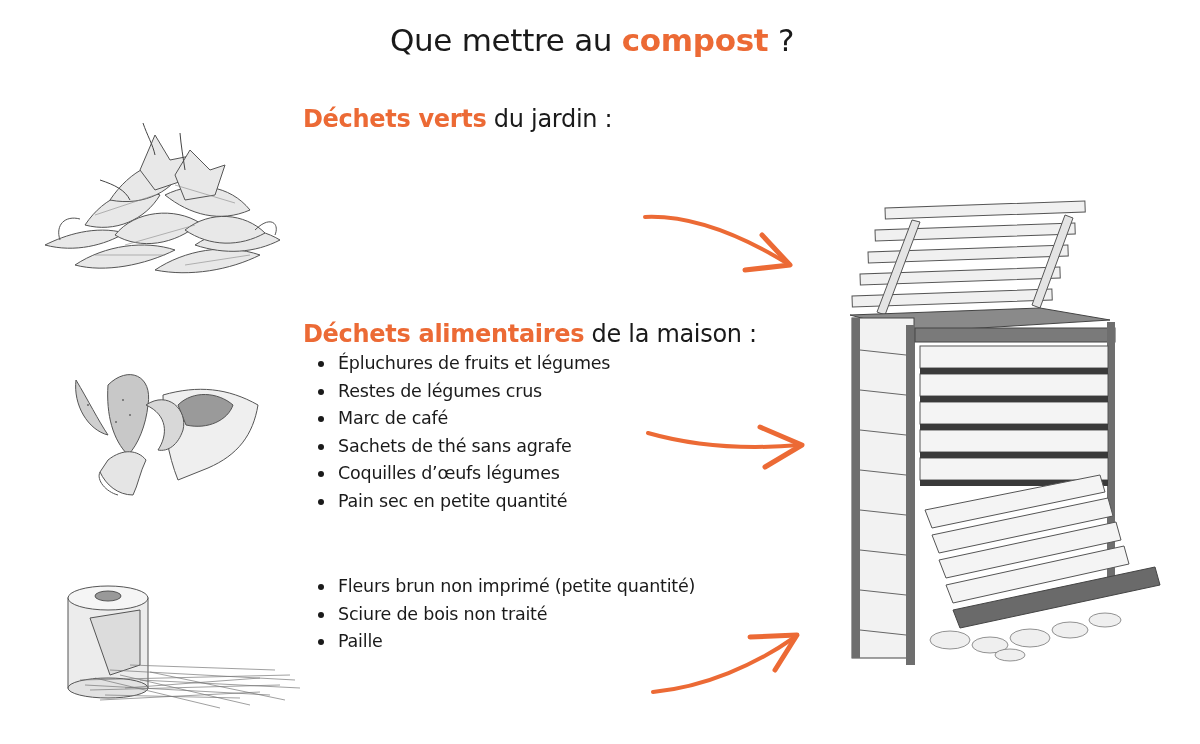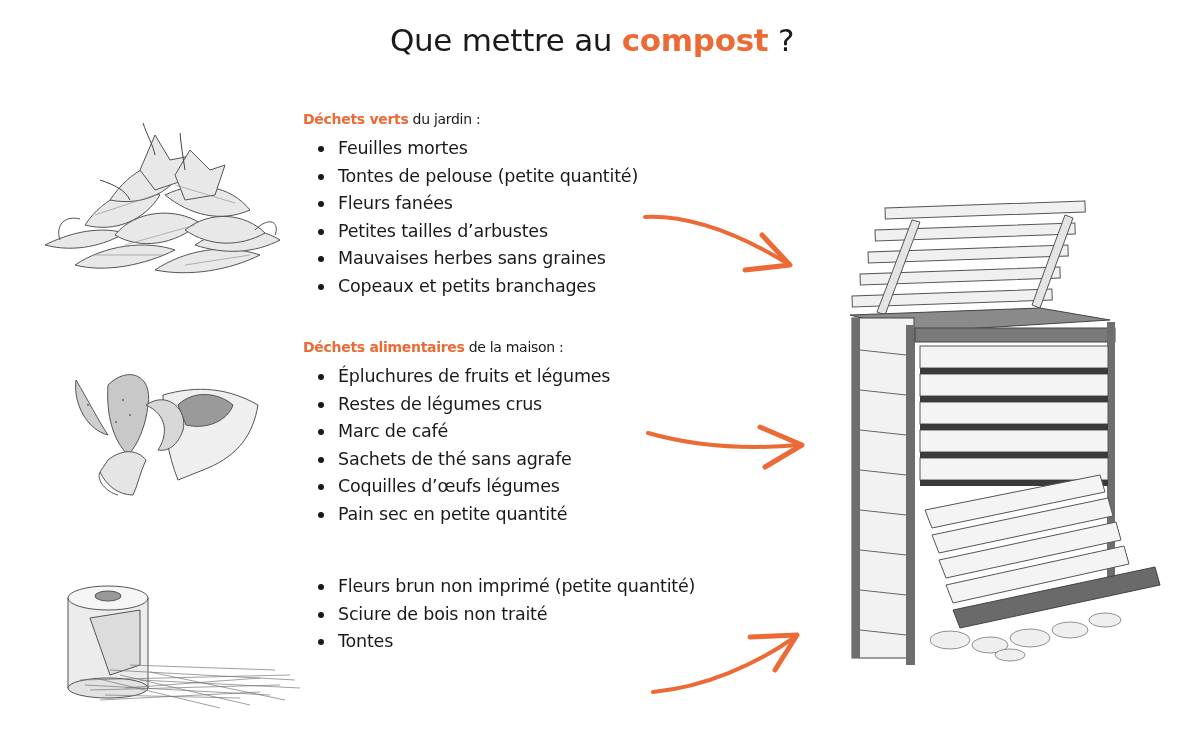--- a/index.html
+++ b/index.html
@@ -2,21 +2,21 @@
 <html><head>
 <meta charset="utf-8">
 <style>
   html, body { margin:0; padding:0; background:#ffffff; }
   body { width:1200px; height:744px; position:relative; overflow:hidden;
          font-family:"DejaVu Sans", sans-serif; color:#1a1a1a; }
   .title { position:absolute; top:22px; left:0; width:1184px; text-align:center;
            font-size:31px; letter-spacing:-0.3px; color:#1a1a1a; }
   .title .accent { color:#ec6a35; font-weight:bold; }
   .section { position:absolute; left:303px; }
-  .section h2 { margin:0; font-size:14px; font-weight:normal; line-height:28px; letter-spacing:-0.3px; white-space:nowrap; }
+  .section h2 { margin:0; font-size:24px; font-weight:normal; line-height:28px; letter-spacing:-0.3px; white-space:nowrap; }
   .section h2 .accent { color:#ec6a35; font-weight:bold; }
   .section ul { margin:2px 0 0 0; padding:0 0 0 35px; list-style:none; }
   .section li { position:relative; font-size:17.5px; line-height:27.6px; white-space:nowrap; letter-spacing:-0.2px; }
   .section li::before { content:""; position:absolute; left:-20px; top:11px; width:6px; height:6px;
                         border-radius:50%; background:#1a1a1a; }
   .illus { position:absolute; }
   .arrow { position:absolute; }
 </style>
 </head>
 <body>
@@ -75,47 +75,39 @@
     <ellipse cx="48" cy="108" rx="40" ry="10" fill="#e2e2e2"></ellipse>
     <path d="M30,38 L80,30 L80,85 L50,95 Z" fill="#dcdcdc"></path>
   </g>
   <g stroke="#777" stroke-width="0.7">
     <path d="M20,100 L230,95 M30,110 L220,105 M40,120 L200,112 M25,105 L210,115 M50,90 L235,100 M60,95 L190,125 M70,85 L215,90 M45,115 L180,118 M80,100 L240,108 M35,98 L160,128 M90,92 L225,120 M65,108 L200,98"></path>
   </g>
 </svg>
 
 <div class="section" style="top:105px">
   <h2><span class="accent">Déchets verts</span><span> du jardin :</span></h2>
-  <ul>
-    <li>Feuilles mortes</li>
-    <li>Tontes de pelouse (petite quantité)</li>
-    <li>Fleurs fanées</li>
-    <li>Petites tailles d’arbustes</li>
-    <li>Mauvaises herbes sans graines</li>
-    <li>Copeaux et petits branchages</li>
-  </ul>
 </div>
 
-<div class="section" style="top:333px">
+<div class="section" style="top:320px">
   <h2><span class="accent">Déchets alimentaires</span><span> de la maison :</span></h2>
   <ul>
     <li>Épluchures de fruits et légumes</li>
     <li>Restes de légumes crus</li>
     <li>Marc de café</li>
     <li>Sachets de thé sans agrafe</li>
     <li>Coquilles d’œufs légumes</li>
     <li>Pain sec en petite quantité</li>
   </ul>
 </div>
 
 <div class="section" style="top:571px">
   <ul>
     <li>Fleurs brun non imprimé (petite quantité)</li>
     <li>Sciure de bois non traité</li>
-    <li>Tontes</li>
+    <li>Paille</li>
   </ul>
 </div>
 
 <svg class="arrow" style="left:640px;top:205px" width="160" height="70" viewBox="0 0 160 70">
   <path d="M5,12 C50,10 100,30 145,57" stroke="#ec6a35" stroke-width="4" fill="none" stroke-linecap="round"></path>
   <path d="M122,30 L150,60 L105,65" stroke="#ec6a35" stroke-width="5" fill="none" stroke-linecap="round" stroke-linejoin="round"></path>
 </svg>
 <svg class="arrow" style="left:640px;top:415px" width="170" height="60" viewBox="0 0 170 60">
   <path d="M8,18 C50,30 100,35 160,30" stroke="#ec6a35" stroke-width="4" fill="none" stroke-linecap="round"></path>
   <path d="M120,12 L162,30 L125,52" stroke="#ec6a35" stroke-width="5" fill="none" stroke-linecap="round" stroke-linejoin="round"></path>

